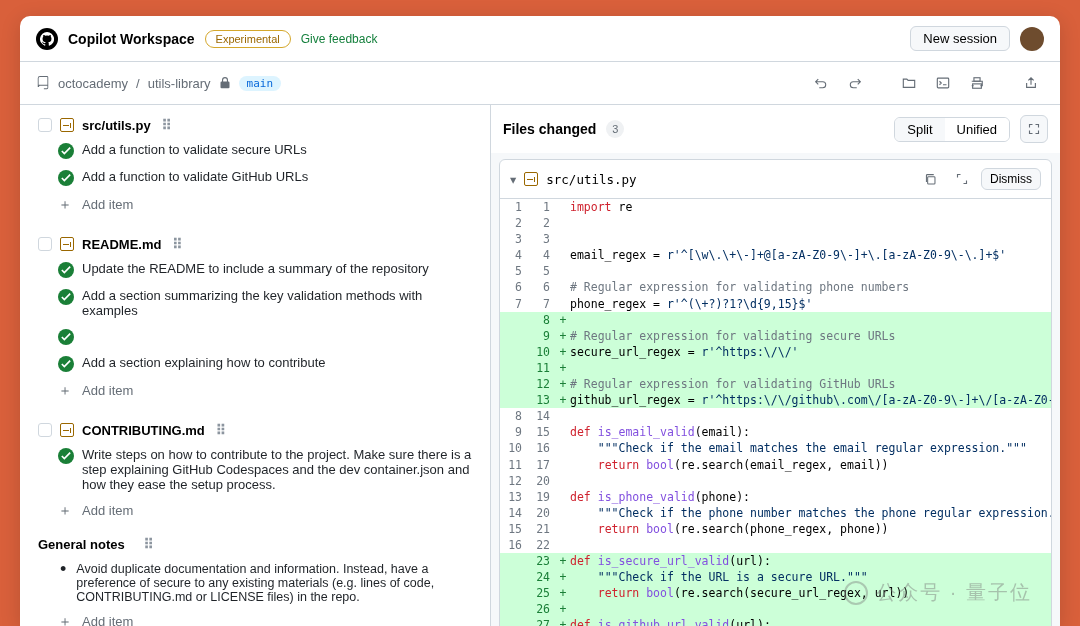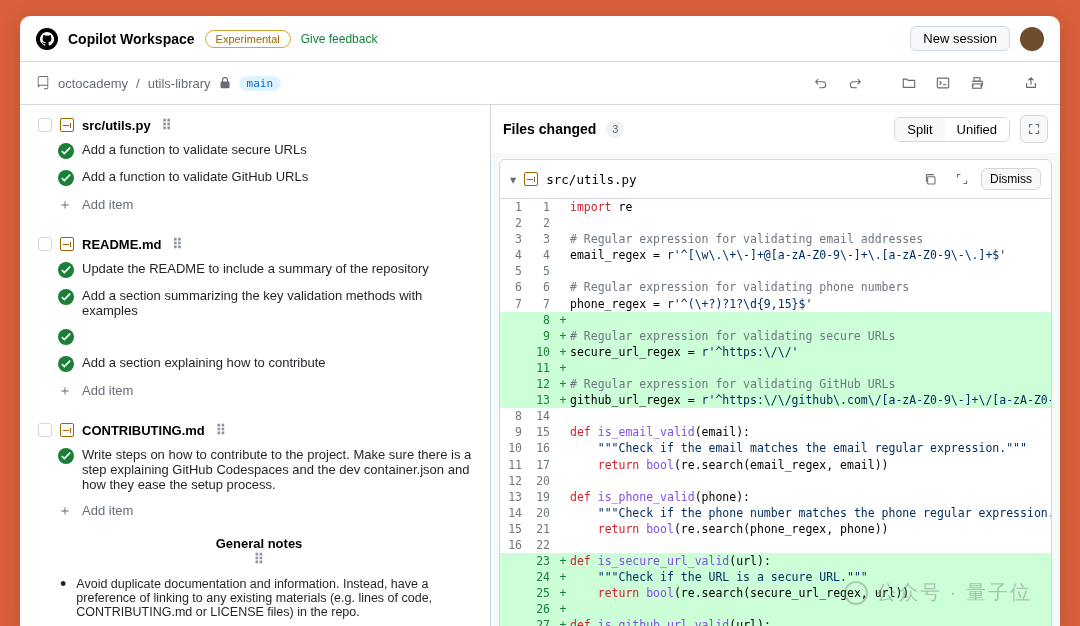--- a/index.html
+++ b/index.html
@@ -74,21 +74,21 @@
 .diff-icon::before{left:2px;top:6px;width:4px;height:1px;}
 .diff-icon::after{right:2px;top:4px;width:1px;height:5px;}
 .diff-icon .p{position:absolute;right:4px;top:6px;width:5px;height:1px;background:#9a6700;}
 .drag-icon { width:16px;height:16px;color:#8c959f;cursor:grab;display:flex;align-items:center;justify-content:center;font-size:14px; }
 .task-item { display:flex;align-items:flex-start;gap:8px;font-size:13px;padding:5px 0 5px 0;margin-left:-22px; color:#1f2328;}
 .task-item .status{width:16px;height:16px;flex-shrink:0;margin-top:1px;}
 .check-ok{width:16px;height:16px;border-radius:50%;background:#1a7f37;display:flex;align-items:center;justify-content:center;}
 .check-ok svg{width:10px;height:10px;fill:#fff;}
 .add-item { display:flex;align-items:center;gap:10px;color:#656d76;font-size:13px;padding:6px 0;margin-left:-22px;cursor:pointer;}
 .add-item .plus{width:14px;height:14px;display:flex;align-items:center;justify-content:center;font-size:14px;}
-.notes-head{display:flex;align-items:center;gap:0;font-size:13px;font-weight:600;margin-left:-42px;padding:6px 0;flex-direction:column;}
+.notes-head{display:flex;align-items:center;gap:16px;font-size:13px;font-weight:600;margin-left:-42px;padding:6px 0;}
 .note-item{display:flex;gap:10px;font-size:12.5px;color:#1f2328;padding:4px 0;margin-left:-20px;}
 .note-item .dot{font-size:18px;line-height:14px;}
 
 .right {
   flex:1; background:#f6f8fa; overflow:hidden; display:flex;flex-direction:column; border-left:1px solid #d0d7de;
 }
 .right-head{display:flex;align-items:center;gap:10px;padding:10px 12px;background:#fff;}
 .right-head h3{font-size:14px;font-weight:600;}
 .count-badge{background:#afb8c133;color:#656d76;border-radius:999px;padding:0 6px;font-size:11px;line-height:18px;}
 .seg{display:flex;border:1px solid #d0d7de;border-radius:6px;overflow:hidden;}
@@ -302,21 +302,21 @@
             </div>
           </div>
         </div>
 
       <div class="notes-head">
         <span>General notes</span>
         <span class="drag-icon">⠿</span>
       </div>
       <div class="note-item">
         <span class="dot">•</span>
-        <span>Avoid duplicate documentation and information. Instead, have a preference of linking to any existing materials (e.g. lines of code, CONTRIBUTING.md or LICENSE files) in the repo.</span>
+        <span>Avoid duplicate documentation and information. Instead, have a preference of secure to any existing materials (e.g. lines of code, CONTRIBUTING.md or LICENSE files) in the repo.</span>
       </div>
       <div class="add-item">
         <span class="plus">＋</span>
         <span>Add item</span>
       </div>
 
     </div>
 
     <div class="right">
       <div class="right-head">
@@ -353,21 +353,21 @@
                   <svg width="12" height="12" viewBox="0 0 16 16" fill="none" stroke="currentColor" stroke-width="1.5">
                     <path d="M2 6V2h4M14 10v4h-4"></path>
                   </svg>
                 </div>
               <button class="dismiss">Dismiss</button>
             </div>
           </div>
           <div class="code" id="code-block">
               <div class="code-row plain"><span class="ln">1</span><span class="ln ">1</span><span class="gut"></span><span class="cl"><span class="kw">import</span> re</span></div>
               <div class="code-row plain"><span class="ln">2</span><span class="ln ">2</span><span class="gut"></span><span class="cl"></span></div>
-              <div class="code-row plain"><span class="ln">3</span><span class="ln ">3</span><span class="gut"></span><span class="cl"><span class="cm"># Regular expression for validating email addresses</span></span></div>
+              <div class="code-row plain"><span class="ln">3</span><span class="ln ">3</span><span class="gut"></span></div>
               <div class="code-row plain"><span class="ln">4</span><span class="ln ">4</span><span class="gut"></span><span class="cl">email_regex = <span class="str">r'^[\w\.\+\-]+@[a-zA-Z0-9\-]+\.[a-zA-Z0-9\-\.]+$'</span></span></div>
               <div class="code-row plain"><span class="ln">5</span><span class="ln ">5</span><span class="gut"></span><span class="cl"></span></div>
               <div class="code-row plain"><span class="ln">6</span><span class="ln ">6</span><span class="gut"></span><span class="cl"><span class="cm"># Regular expression for validating phone numbers</span></span></div>
               <div class="code-row plain"><span class="ln">7</span><span class="ln ">7</span><span class="gut"></span><span class="cl">phone_regex = <span class="str">r'^(\+?)?1?\d{9,15}$'</span></span></div>
               <div class="code-row add"><span class="ln"></span><span class="ln new">8</span><span class="gut">+</span><span class="cl"></span></div>
               <div class="code-row add"><span class="ln"></span><span class="ln new">9</span><span class="gut">+</span><span class="cl"><span class="cm"># Regular expression for validating secure URLs</span></span></div>
               <div class="code-row add"><span class="ln"></span><span class="ln new">10</span><span class="gut">+</span><span class="cl">secure_url_regex = <span class="str">r'^https:\/\/'</span></span></div>
               <div class="code-row add"><span class="ln"></span><span class="ln new">11</span><span class="gut">+</span><span class="cl"></span></div>
               <div class="code-row add"><span class="ln"></span><span class="ln new">12</span><span class="gut">+</span><span class="cl"><span class="cm"># Regular expression for validating GitHub URLs</span></span></div>
               <div class="code-row add"><span class="ln"></span><span class="ln new">13</span><span class="gut">+</span><span class="cl">github_url_regex = <span class="str">r'^https:\/\/github\.com\/[a-zA-Z0-9\-]+\/[a-zA-Z0-9\-]+'</span></span></div>

